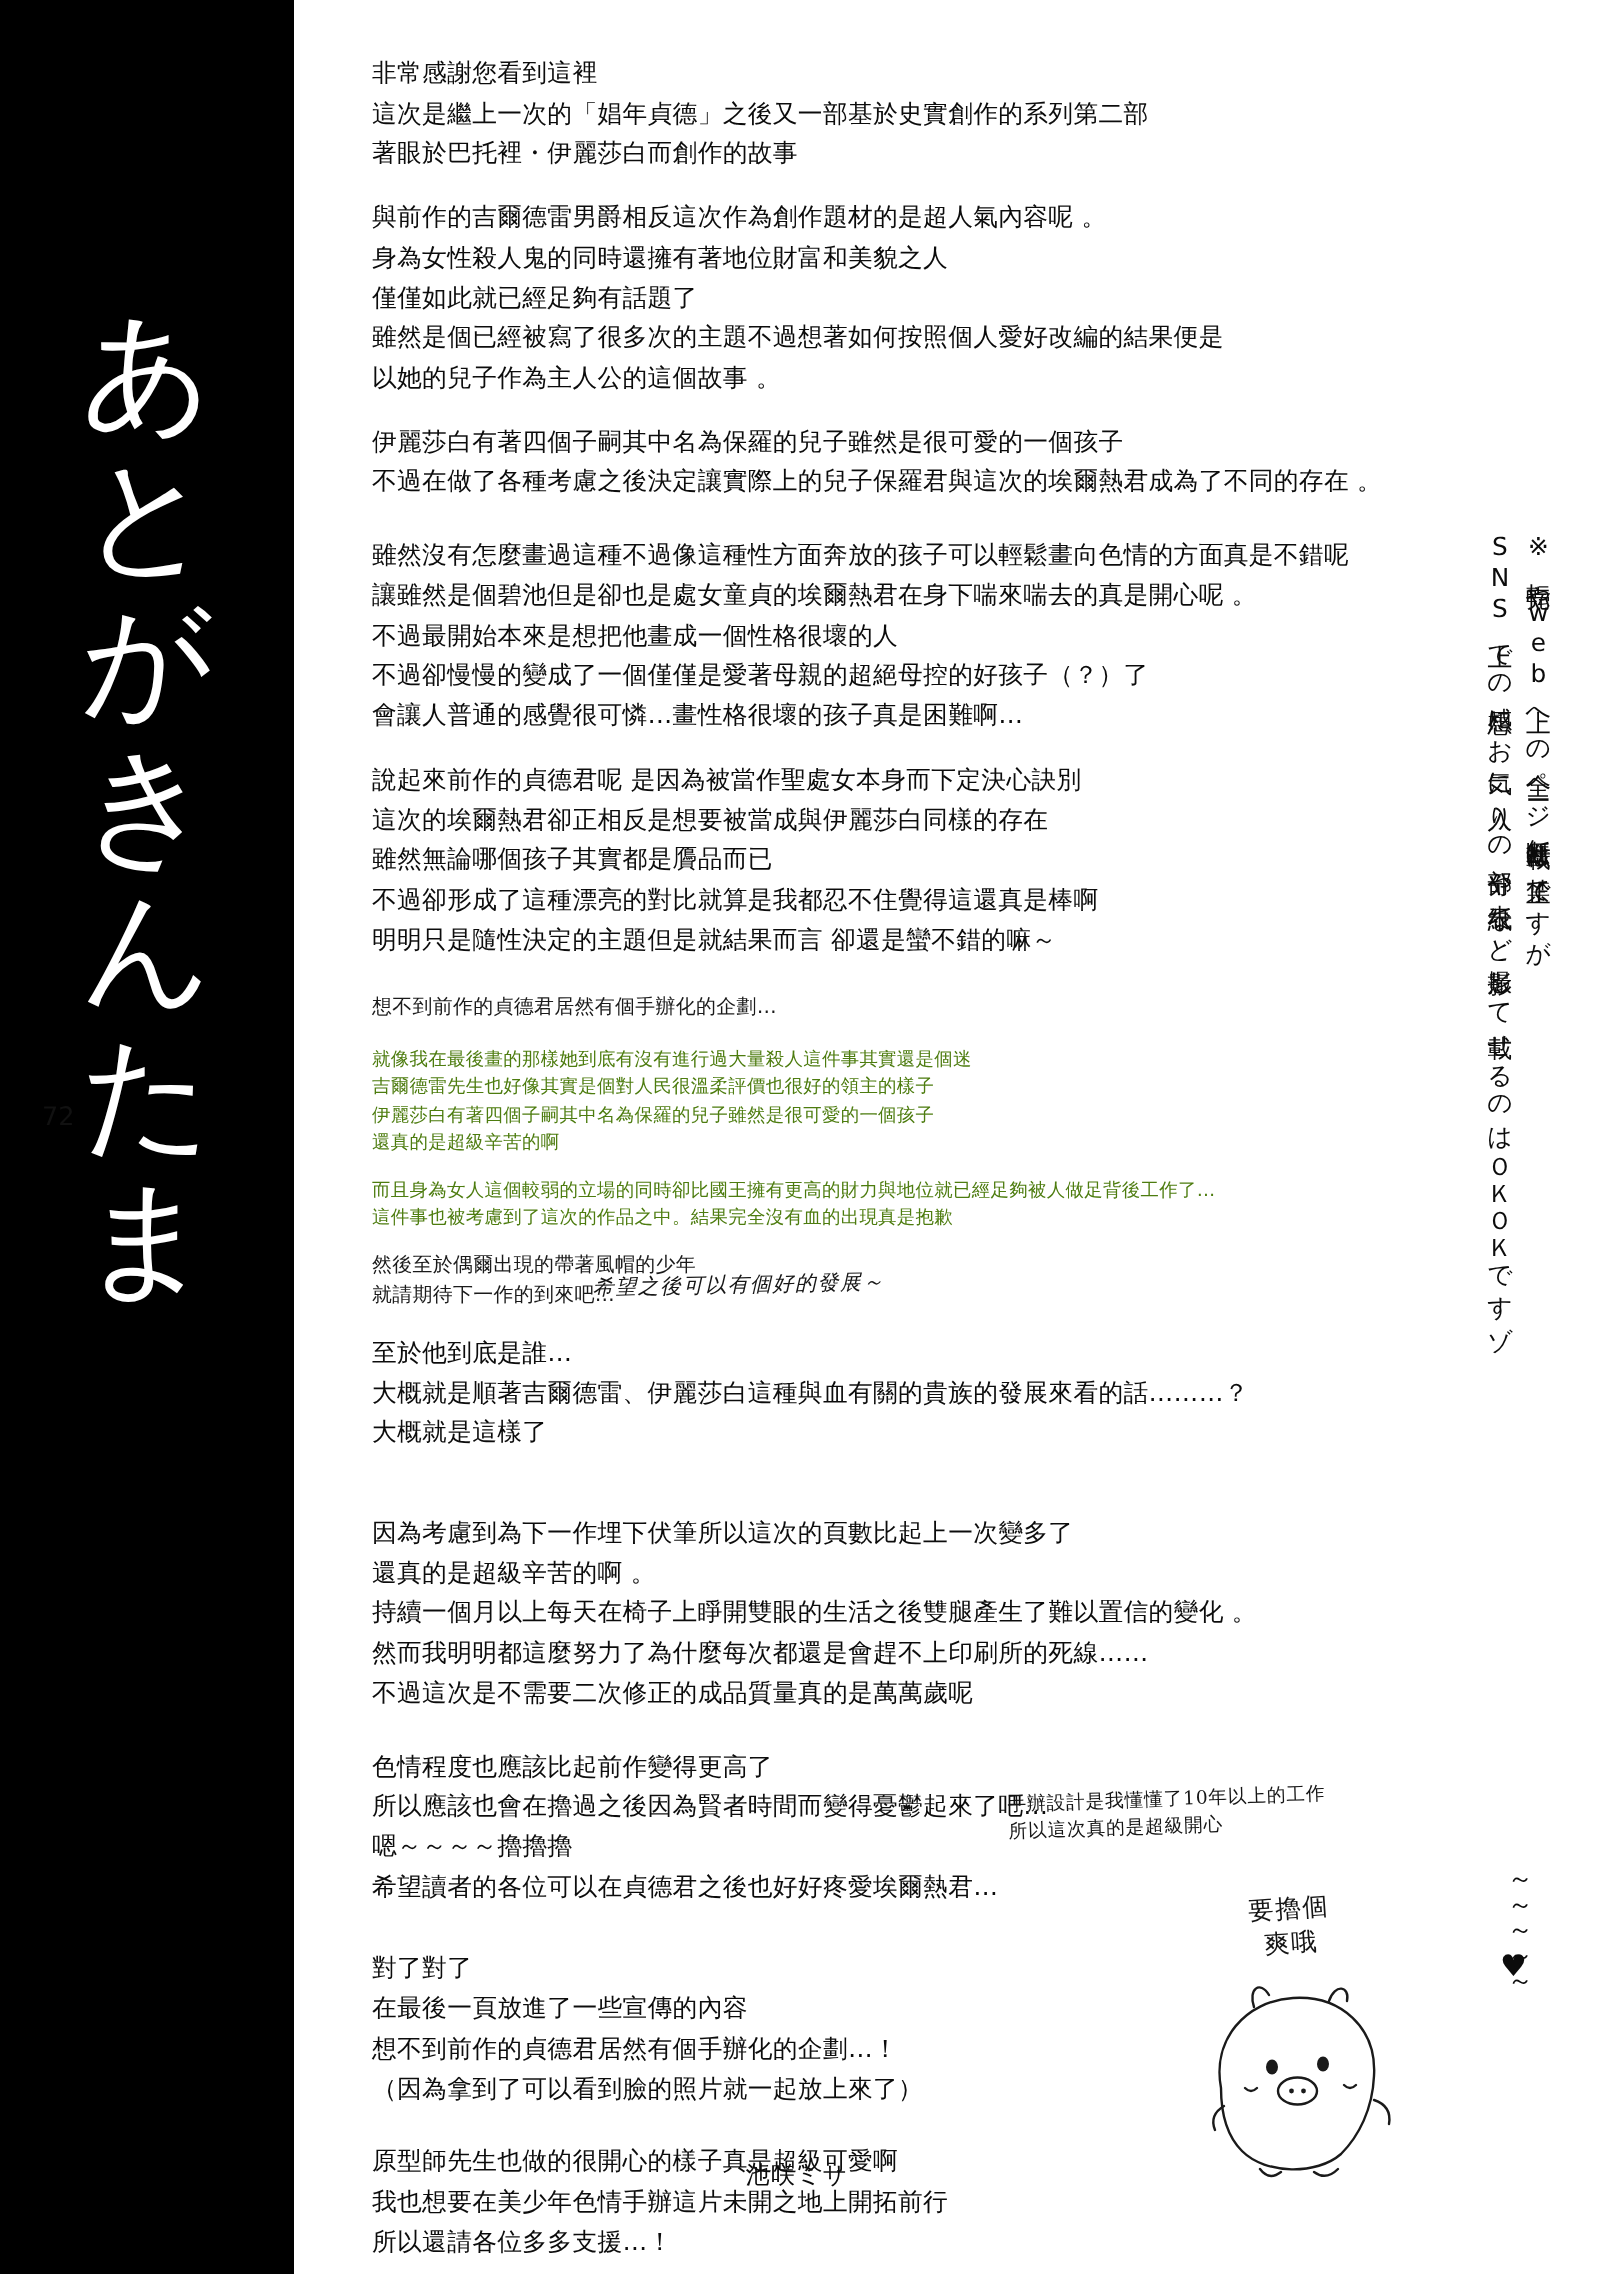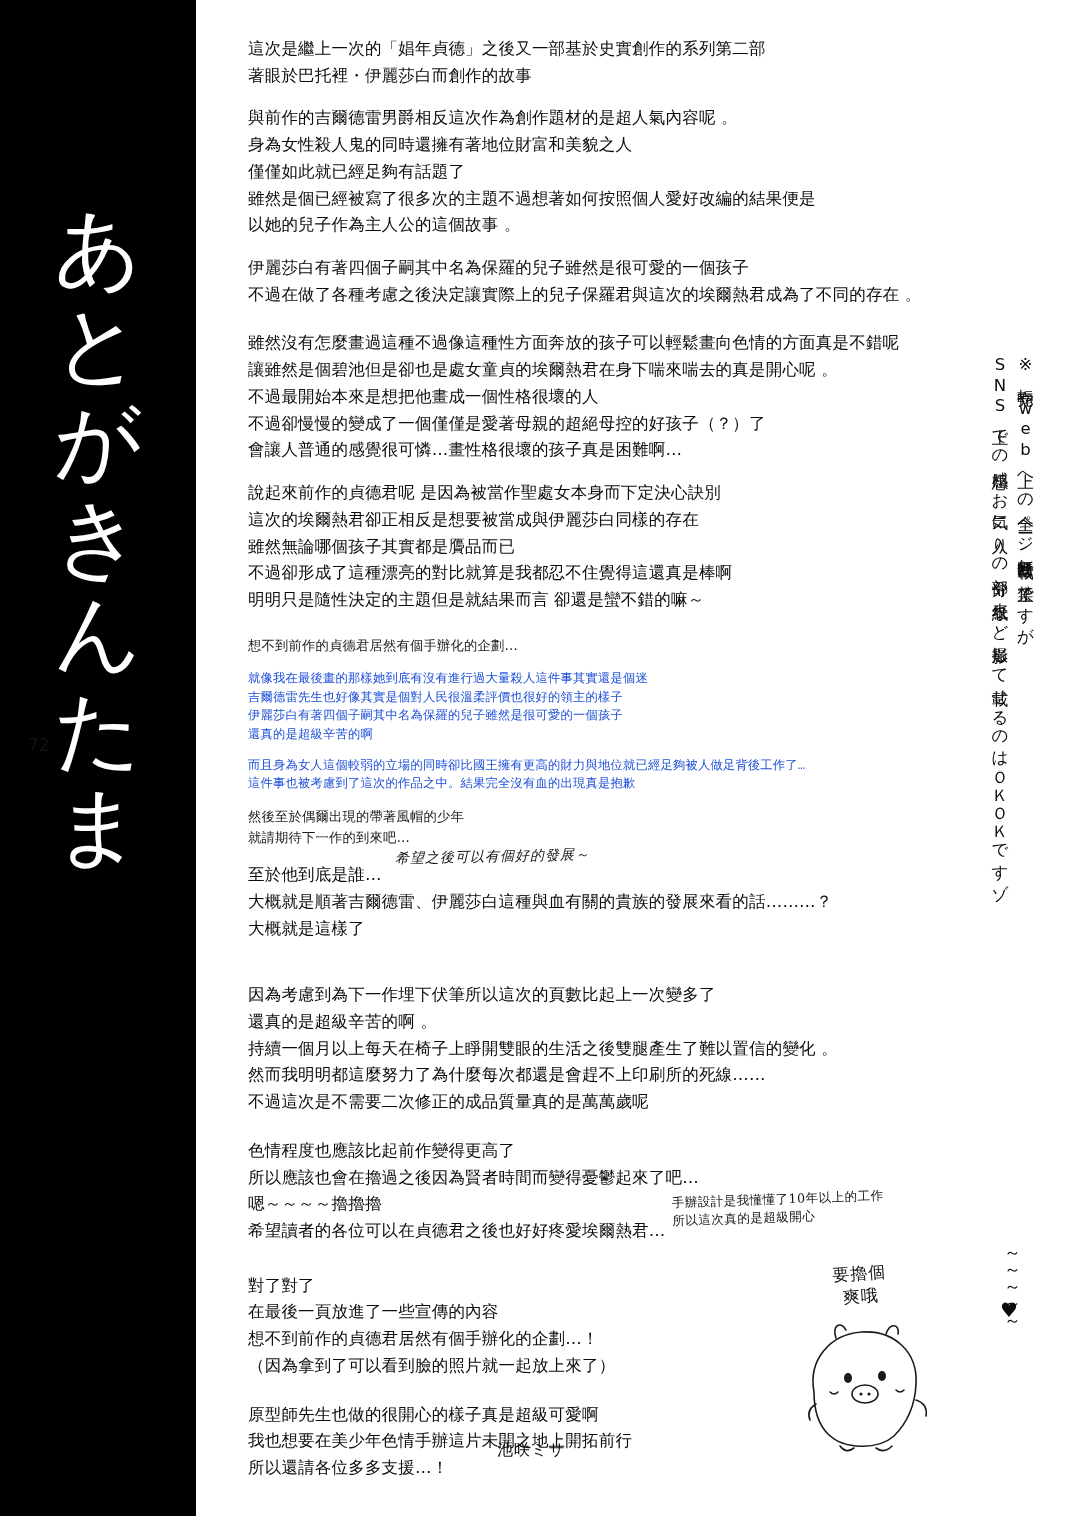--- a/index.html
+++ b/index.html
@@ -69,22 +69,21 @@
   .para.small {
     font-size: 13.3px;
     line-height: 1.55;
     margin-bottom: 14px;
     color: #1a1a1a;
   }
   .para.tiny {
     font-size: 12.3px;
     line-height: 1.5;
     margin-bottom: 13px;
-    color: #1d4ed8;
-    font-family: Liberation Mono, monospace;
+    color: #4d7c0f;
   }
   .para .line { display: block; }
   .gap-md { margin-bottom: 22px; }
 
   
   .handnote {
     font-family: "DejaVu Serif", "Liberation Serif", serif;
     font-size: 14px;
     font-style: italic;
     letter-spacing: 1px;
@@ -196,20 +195,21 @@
     <span>た</span>
     <span>ま</span>
   </div>
 </div>
 
 <div id="page-number">72</div>
 
 <div id="afterword">
 
   <p class="para">
+    <span class="line">非常感謝您看到這裡</span>
     <span class="line">這次是繼上一次的「娼年貞德」之後又一部基於史實創作的系列第二部</span>
     <span class="line">著眼於巴托裡・伊麗莎白而創作的故事</span>
   </p>
 
   <p class="para">
     <span class="line">與前作的吉爾德雷男爵相反這次作為創作題材的是超人氣內容呢 。</span>
     <span class="line">身為女性殺人鬼的同時還擁有著地位財富和美貌之人</span>
     <span class="line">僅僅如此就已經足夠有話題了</span>
     <span class="line">雖然是個已經被寫了很多次的主題不過想著如何按照個人愛好改編的結果便是</span>
     <span class="line">以她的兒子作為主人公的這個故事 。</span>

